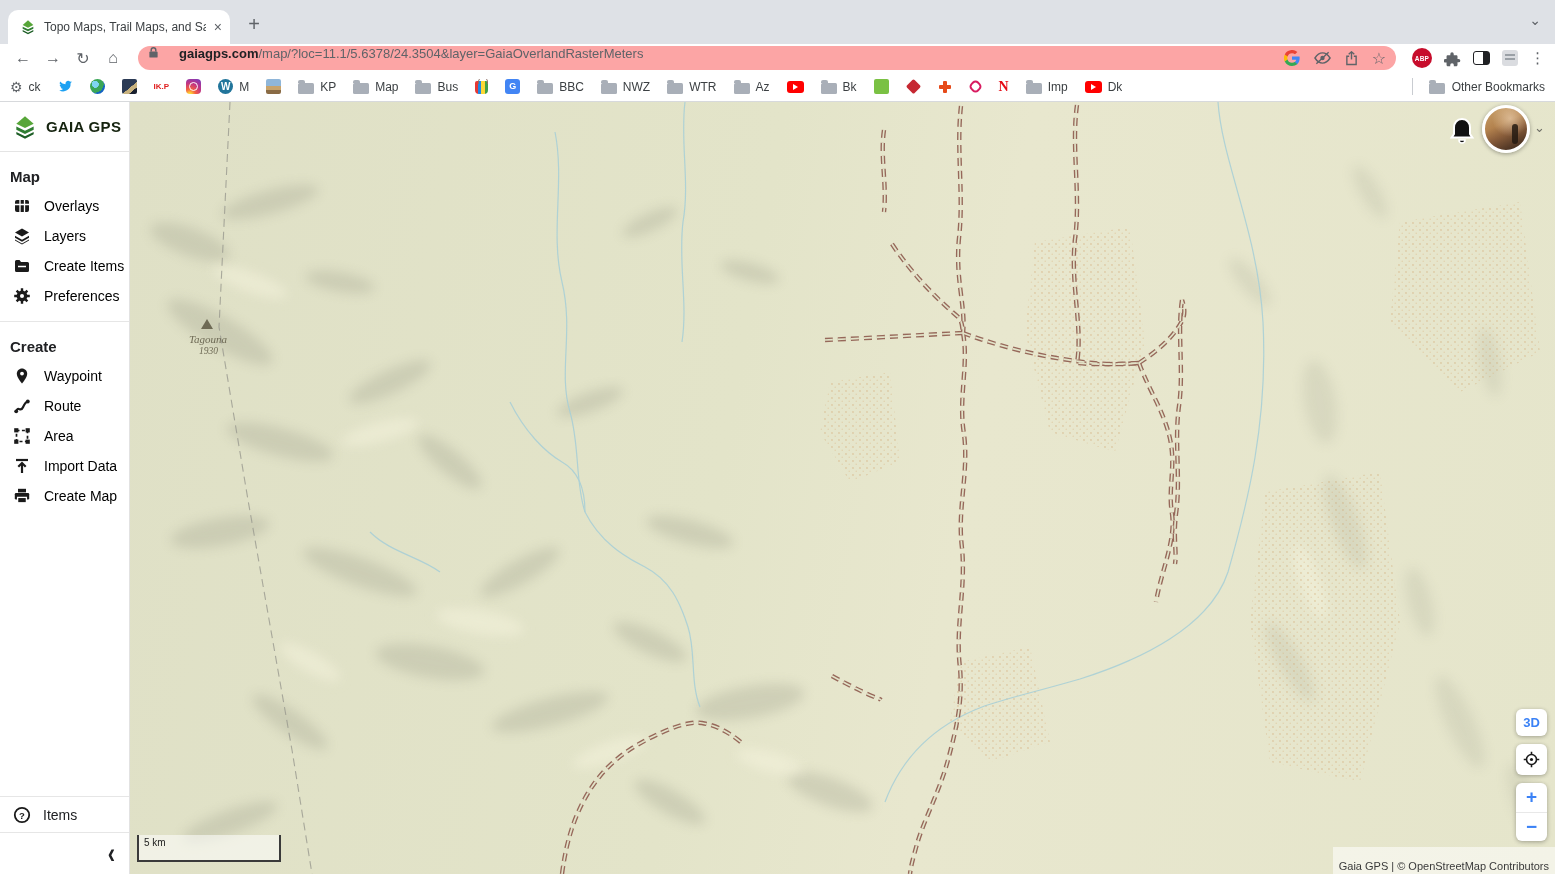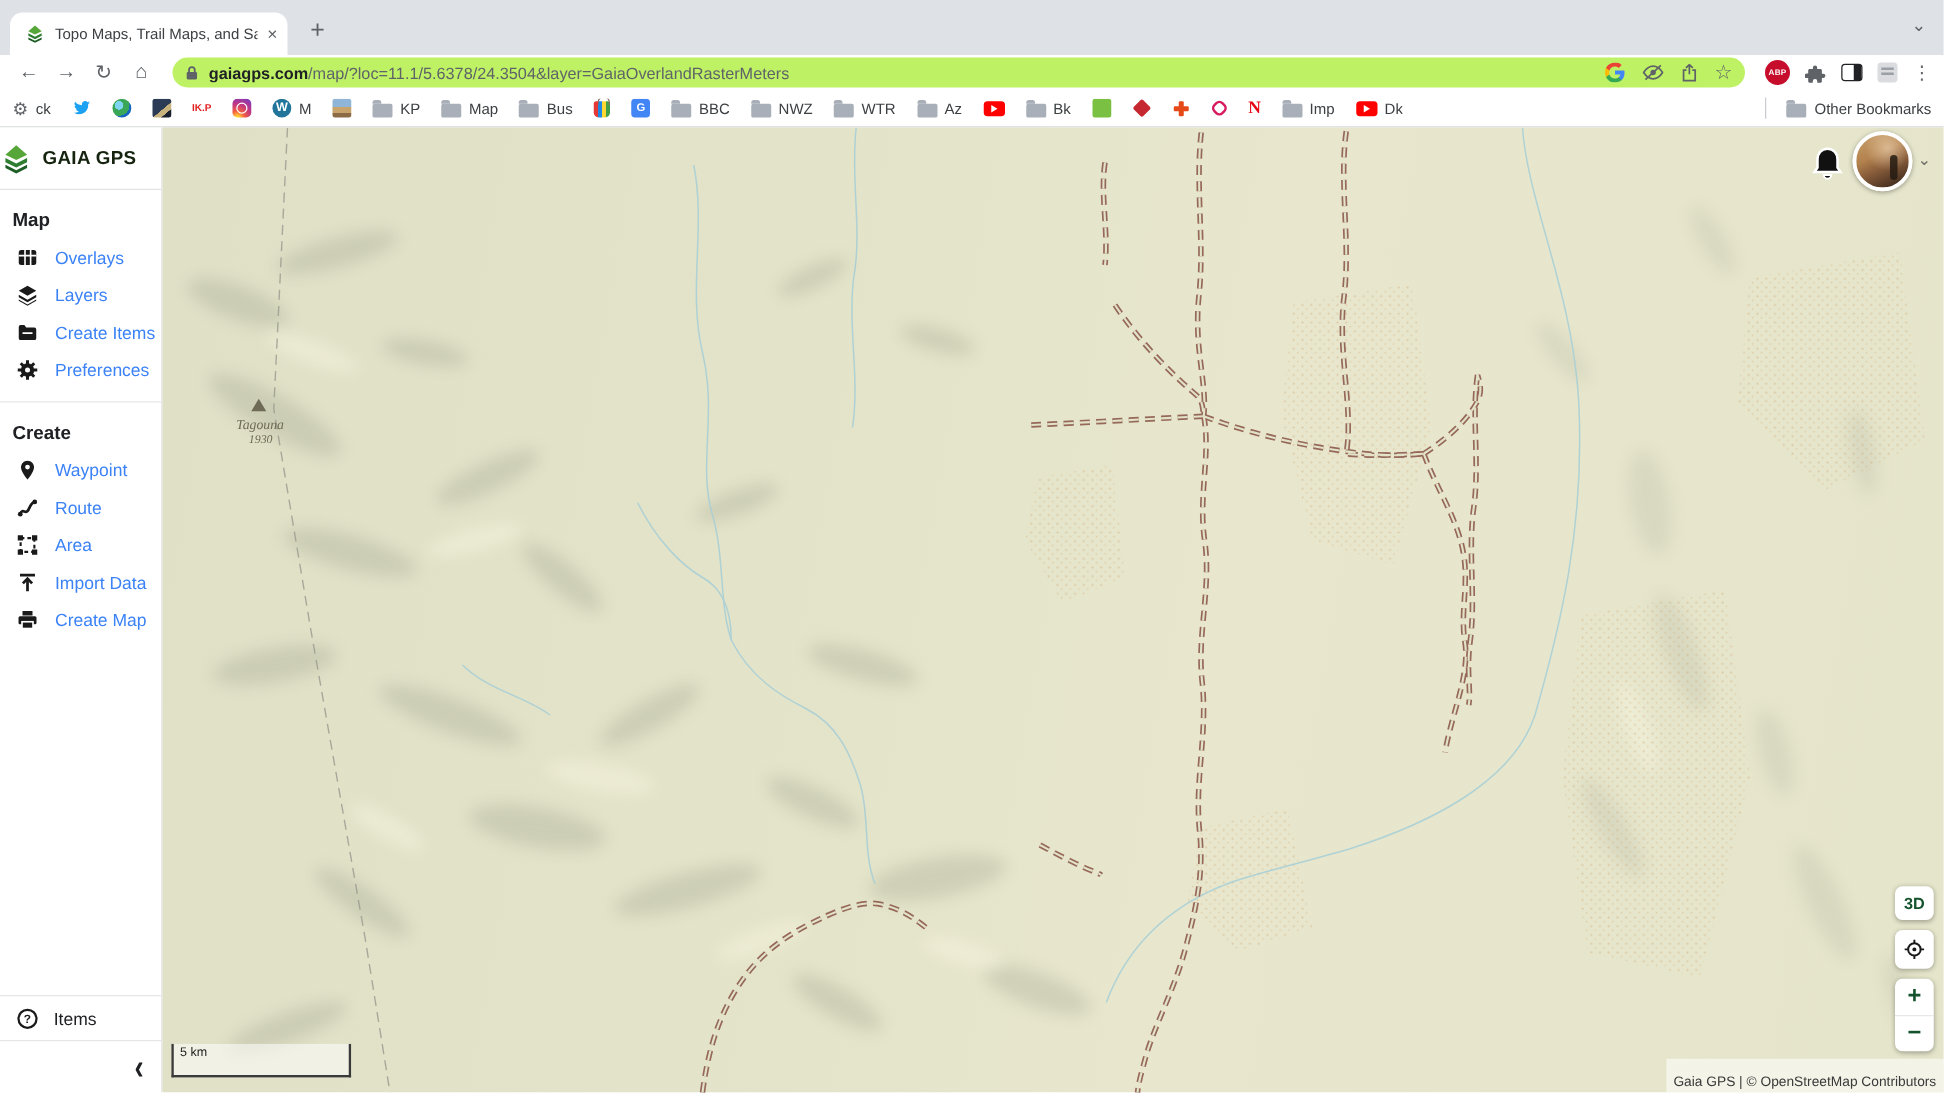--- a/index.html
+++ b/index.html
@@ -8,21 +8,21 @@
   
   .tabstrip { position:relative; height:44px; background:#dee1e6; }
   .tab { position:absolute; left:8px; top:10px; width:222px; height:34px; background:#fff; border-radius:10px 10px 0 0; display:flex; align-items:center; padding:0 8px 0 12px; gap:8px; }
   .tab-title { flex:1; font-size:12px; color:#3c4043; white-space:nowrap; overflow:hidden; }
   .tab-close { font-size:14px; color:#5f6368; line-height:1; cursor:default; }
   .newtab-btn { position:absolute; left:240px; top:10px; width:28px; height:28px; display:flex; align-items:center; justify-content:center; font-size:20px; color:#5f6368; }
   .tab-search-chevron { position:absolute; right:14px; top:12px; font-size:14px; color:#5f6368; }
 
   .navbar { height:28px; background:#fff; display:flex; align-items:center; padding:0 10px; gap:4px; }
   .nav-ic { width:26px; height:24px; display:flex; align-items:center; justify-content:center; font-size:16px; color:#5f6368; }
-  .omnibox { flex:1; height:24px; margin:0 8px; background:#bef264; border-radius:12px; display:flex; align-items:center; padding:0 10px; gap:8px; min-width:0; }
+  .omnibox { flex:1; height:24px; margin:0 8px; background:#fca5a5; border-radius:12px; display:flex; padding:0 10px; gap:20px; min-width:0; }
   .url { font-size:13px; white-space:nowrap; overflow:hidden; }
   .url .dom { color:#202124; font-weight:700; }
   .url .rest { color:#5f6368; font-weight:400; }
   .omni-right { margin-left:auto; display:flex; align-items:center; gap:14px; }
   .nav-right { display:flex; align-items:center; gap:12px; padding-left:4px; }
   .abp { width:20px; height:20px; border-radius:50%; background:#c70d2c; color:#fff; font-size:6.5px; font-weight:700; display:flex; align-items:center; justify-content:center; letter-spacing:.2px; }
   .sbic { width:17px; height:14px; border:1.8px solid #202124; border-radius:3px; position:relative; }
   .sbic:after { content:""; position:absolute; right:0; top:0; bottom:0; width:6px; background:#202124; }
   .extic { width:16px; height:16px; border-radius:3px; background:#dadce0; position:relative; }
   .extic:after { content:""; position:absolute; left:3px; top:4px; width:10px; height:2px; background:#9aa0a6; box-shadow:0 4px 0 #9aa0a6; }
@@ -54,43 +54,43 @@
   .g-cross i { position:absolute; left:5px; top:1px; width:4px; height:12px; background:#e64a19; border-radius:1px; }
   .g-cross i.h { transform:rotate(90deg); }
   .g-clover { width:11px; height:11px; border:2.5px solid #d81b60; border-radius:40%; transform:rotate(45deg); margin:1px; }
   .g-netflix { color:#e50914; font-size:14px; font-weight:700; font-family:"Liberation Serif", serif; }
   .other-bm { position:absolute; right:10px; display:flex; align-items:center; gap:7px; font-size:12px; color:#3c4043; }
   .bm-divider { position:absolute; right:142px; width:1px; height:17px; background:#c9ccd1; }
 
   
   .app { display:flex; height:772px; }
   .sidebar { width:130px; background:#fff; border-right:1px solid #e2e2e2; display:flex; flex-direction:column; position:relative; }
-  .logo-row { height:50px; border-bottom:1px solid #e4e4e4; display:flex; align-items:center; gap:8px; }
+  .logo-row { height:50px; border-bottom:1px solid #e4e4e4; display:flex; align-items:center; gap:8px; padding-left:12px; }
   .brand { font-size:15px; font-weight:700; color:#15230f; letter-spacing:.3px; }
   .side-h { padding:16px 0 6px 10px; font-size:15px; font-weight:700; color:#202124; }
-  .side-item { height:30px; display:flex; align-items:center; gap:13px; padding-left:13px; font-size:14px; color:#3b82f6; cursor:default; }
+  .side-item { height:30px; display:flex; align-items:center; gap:13px; padding-left:13px; font-size:14px; color:#000000; cursor:default; }
   .side-item svg { flex:0 0 18px; }
   .side-div { border-top:1px solid #e6e6e6; margin-top:10px; }
   .side-bottom { margin-top:auto; }
   .help-row { border-top:1px solid #e6e6e6; height:36px; display:flex; align-items:center; gap:12px; padding-left:13px; font-size:14px; color:#202124; }
   .collapse-row { border-top:1px solid #e6e6e6; height:42px; display:flex; align-items:center; justify-content:flex-end; padding-right:14px; }
   .collapse-ch { font-size:22px; color:#202124; font-weight:700; line-height:1; transform:scaleY(1.3); }
 
   
   .map { position:relative; flex:1; overflow:hidden; background:linear-gradient(100deg,#dfe0c6 0%, #e3e4c9 42%, #e8e7ce 58%, #e5e5cb 100%); }
   .map svg.terrain { position:absolute; inset:0; }
   .search-box { position:absolute; left:10px; top:8px; width:238px; height:36px; background:#fff; border:1px solid #cfcfcf; border-radius:2px; box-shadow:0 1px 2px rgba(0,0,0,.12); font-size:15px; padding:0 14px; color:#202124; outline:none; }
   .search-box::placeholder { color:#8e8e8e; }
   .bell { position:absolute; left:1319px; top:14px; width:26px; height:30px; }
   .avatar { position:absolute; left:1352px; top:3px; width:48px; height:48px; border-radius:50%; border:3px solid #fff; box-shadow:0 1px 4px rgba(0,0,0,.35);
     background: radial-gradient(circle at 60% 25%, rgba(255,235,210,.5), transparent 45%),
                 linear-gradient(155deg,#c9a06a 0%, #b3824e 38%, #8a5e3b 58%, #5d3f2a 78%, #2e2119 100%); }
   .avatar:after { content:""; position:absolute; right:9px; top:16px; width:6px; height:20px; background:#241a12; border-radius:3px; opacity:.85; }
   .av-chevron { position:absolute; left:1404px; top:18px; font-size:13px; color:#6e6e66; }
-  .ctl { position:absolute; left:1386px; background:#fff; border-radius:6px; box-shadow:0 1px 4px rgba(0,0,0,.3); text-align:center; color:#14532d; }
+  .ctl { position:absolute; left:1386px; background:#fff; border-radius:6px; box-shadow:0 1px 4px rgba(0,0,0,.3); text-align:center; color:#3b82f6; }
   .ctl-3d { top:607px; width:31px; height:27px; font-size:13px; font-weight:700; line-height:27px; }
   .ctl-loc { top:642px; width:31px; height:31px; display:flex; align-items:center; justify-content:center; }
   .ctl-zoom { top:681px; width:31px; height:58px; display:flex; flex-direction:column; }
   .ctl-zoom div { flex:1; font-size:19px; font-weight:700; line-height:28px; }
   .ctl-zoom .zi { border-bottom:1px solid #e8e8e8; }
   .scalebar { position:absolute; left:7px; bottom:12px; width:144px; height:27px; background:rgba(255,255,255,.55); border:2px solid #3a3a3a; border-top:none; font-size:10px; color:#222; padding:0 0 0 5px; line-height:15px; }
   .attrib { position:absolute; right:0; bottom:0; background:rgba(255,255,255,.55); font-size:11px; color:#3a3a3a; padding:13px 6px 2px; white-space:nowrap; }
 </style>
 </head>
 <body>

